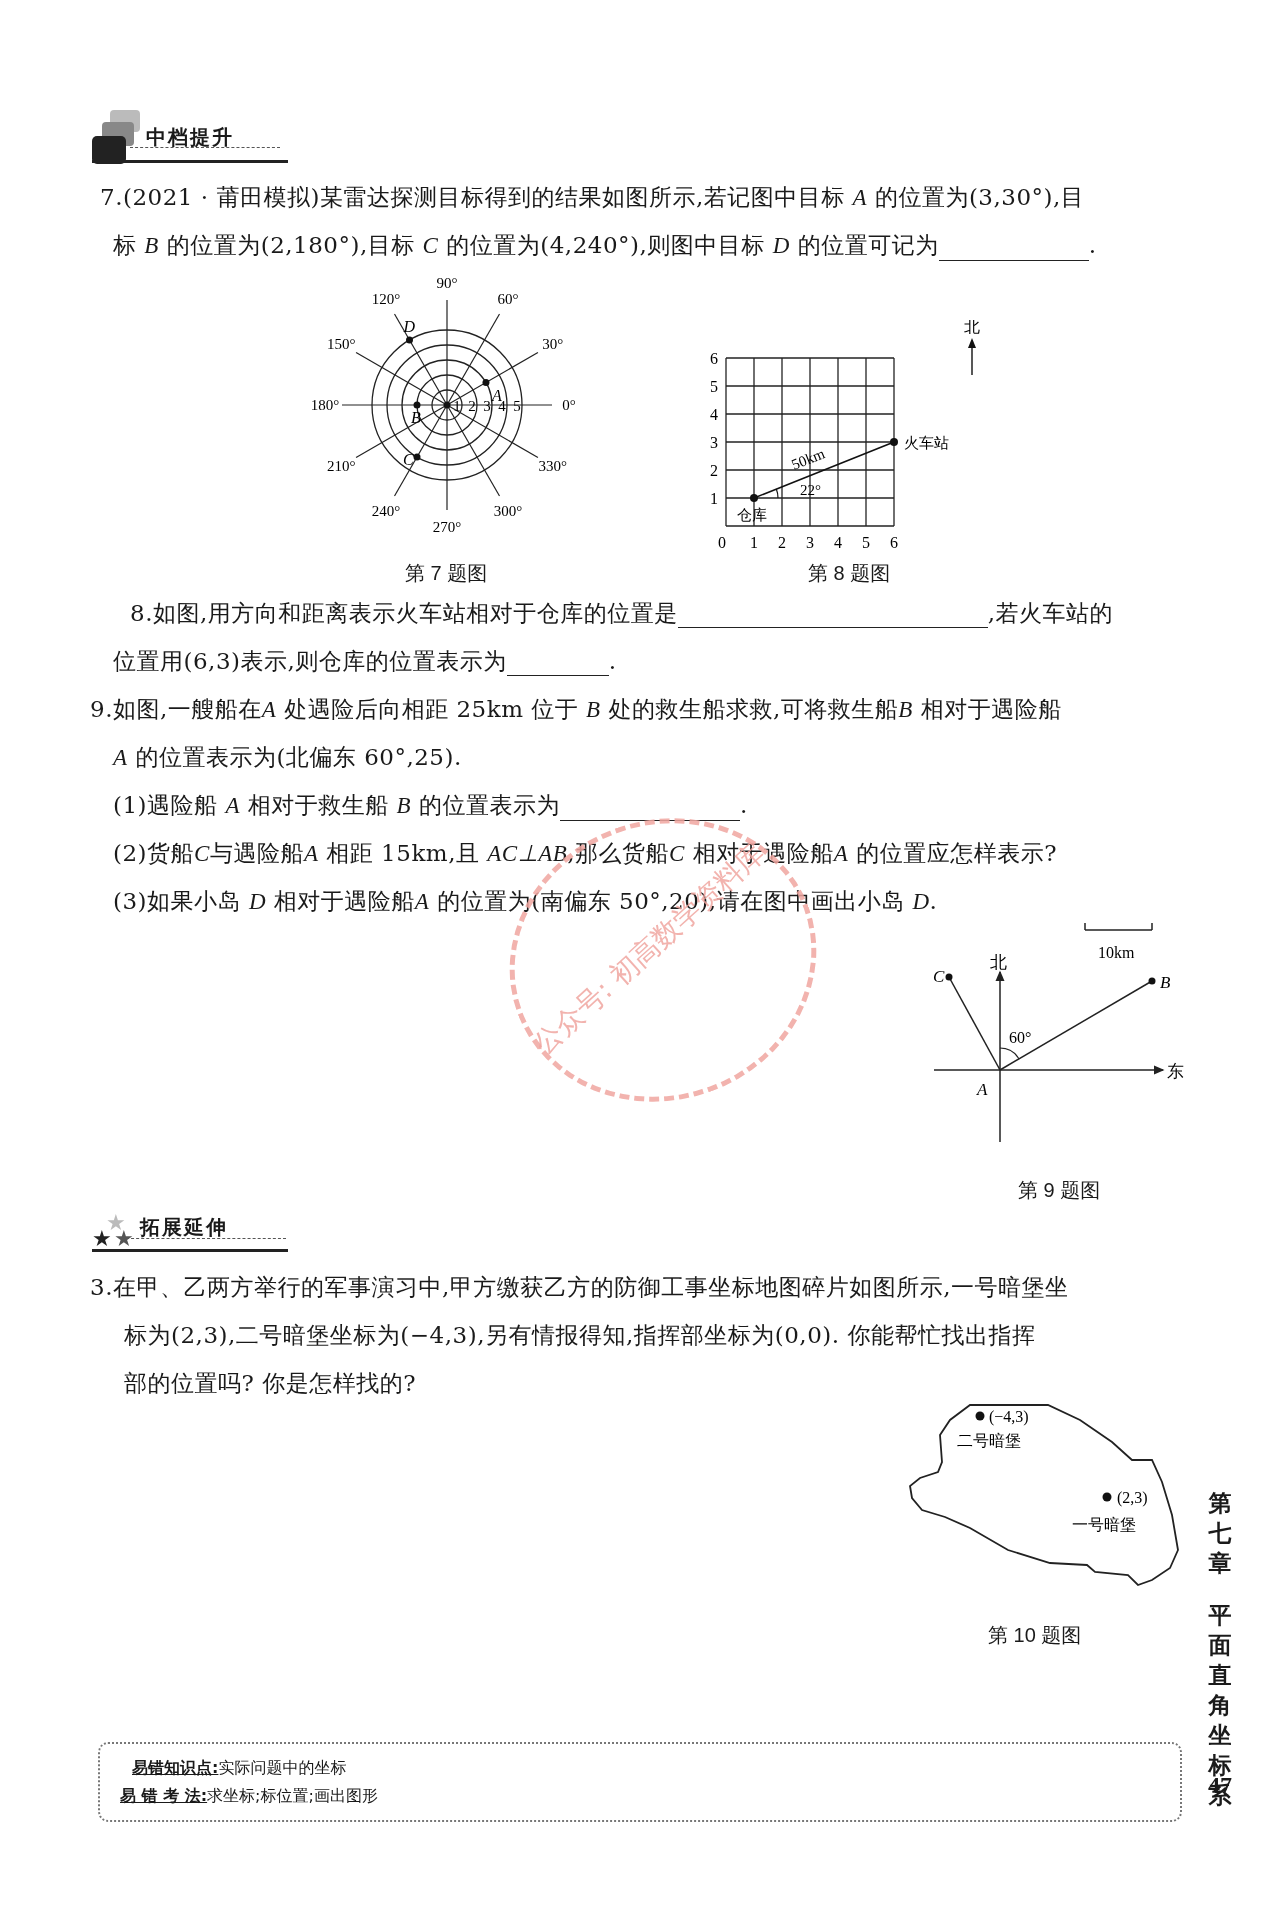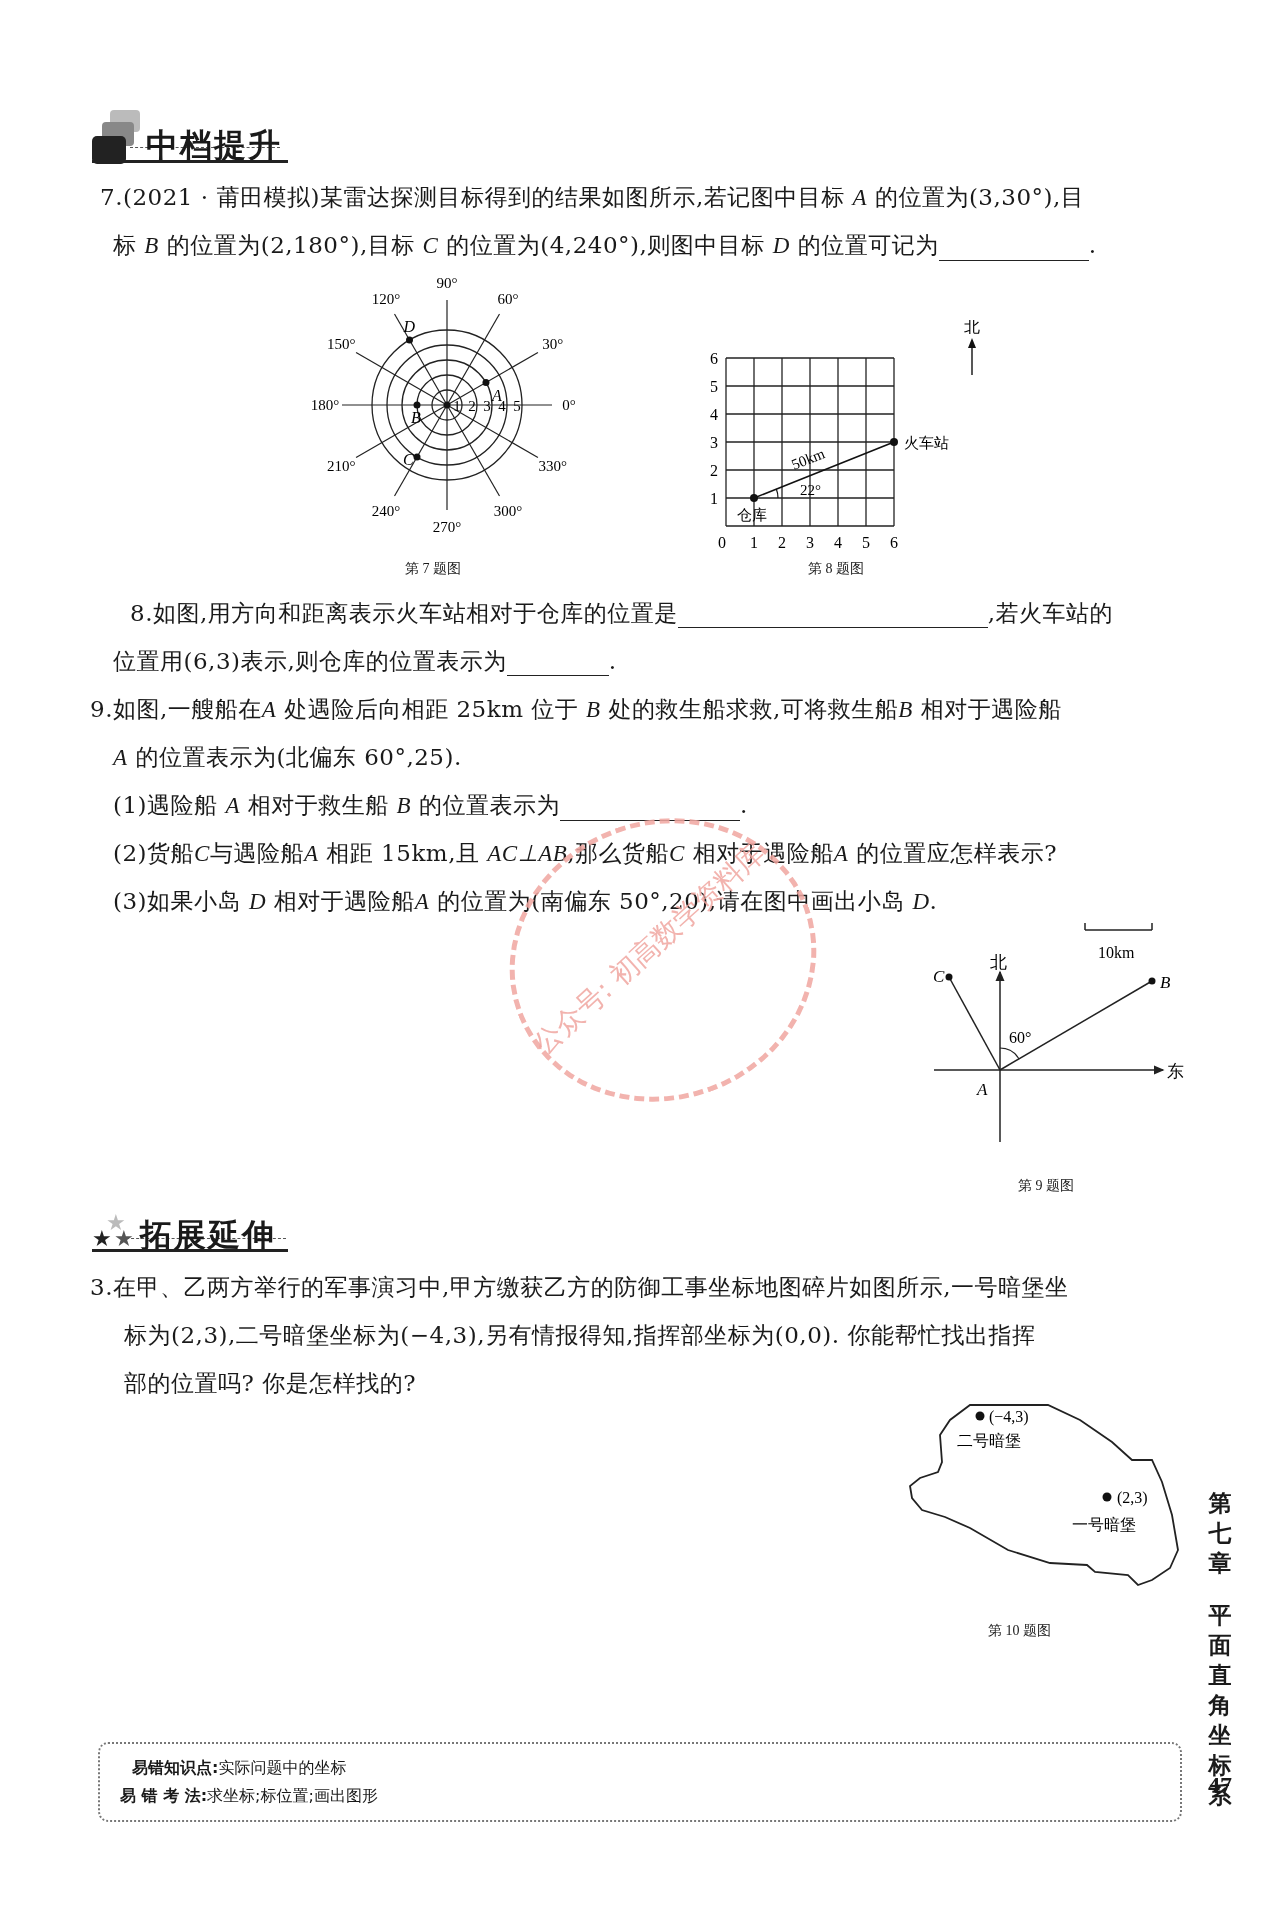--- a/index.html
+++ b/index.html
@@ -2,29 +2,29 @@
 <html><head>
 <meta charset="utf-8">
 <style>
   html, body { margin: 0; padding: 0; background: #fff; }
   body { width: 1280px; height: 1908px; position: relative; overflow: hidden;
          font-family: "DejaVu Serif", "Liberation Serif", serif; color: #1a1a1a; }
   .abs { position: absolute; }
   .line { position: absolute; font-size: 23px; line-height: 30px; white-space: nowrap; letter-spacing: 0.5px; }
   .it { font-style: italic; font-family: "Liberation Serif", serif; }
   .blank { display: inline-block; border-bottom: 1.5px solid #222; height: 24px; vertical-align: bottom; }
-  .sec-head { position: absolute; font-family: "DejaVu Sans", sans-serif; font-weight: bold; font-size: 32px; letter-spacing: 2px; }
+  .sec-head { position: absolute; font-family: "DejaVu Sans", sans-serif; font-weight: bold; font-size: 20px; letter-spacing: 2px; }
   .sec-rule { position: absolute; height: 3px; background: #222; }
   .sec-dash { position: absolute; height: 0; border-top: 1.5px dashed #555; }
-  .cap { position: absolute; font-size: 14px; font-family: Liberation Serif, serif; }
+  .cap { position: absolute; font-size: 20px; font-family: Liberation Sans, sans-serif; }
   svg text { font-family: "Liberation Serif", serif; }
   .side { position: absolute; left: 1200px; width: 40px; font-family: "DejaVu Sans", sans-serif; font-weight: bold; font-size: 23px; line-height: 30px; text-align: center; }
   .tipbox { position: absolute; left: 98px; top: 1742px; width: 1080px; height: 76px; border: 2px dotted #777; border-radius: 10px; }
   .tip { position: absolute; font-size: 16px; font-family: "DejaVu Sans", sans-serif; }
-  .tip b { font-weight: bold; }
+  .tip b { font-weight: bold; text-decoration: underline; }
   .wm { position: absolute; left: 508px; top: 820px; width: 300px; height: 270px; border: 5px dashed #f0a6a0; border-radius: 50%; transform: rotate(-20deg); opacity: 0.85; }
   .wm-text { position: absolute; left: 500px; top: 930px; color: #f0a6a0; font-size: 28px; font-family: "DejaVu Sans", sans-serif; transform: rotate(-42deg); white-space: nowrap; opacity: 0.85; }
 </style>
 </head>
 <body>
 
 <div class="abs" style="left:92px;top:110px;width:50px;height:54px;">
   <div style="position:absolute;left:18px;top:0;width:30px;height:22px;background:#bbb;border-radius:4px;"></div>
   <div style="position:absolute;left:10px;top:12px;width:32px;height:24px;background:#888;border-radius:4px;"></div>
   <div style="position:absolute;left:0;top:26px;width:34px;height:28px;background:#222;border-radius:5px;"></div>

